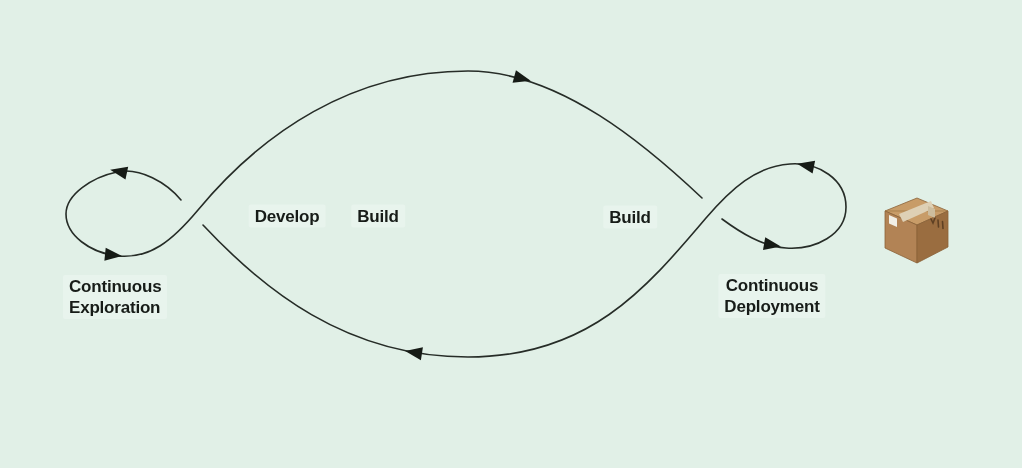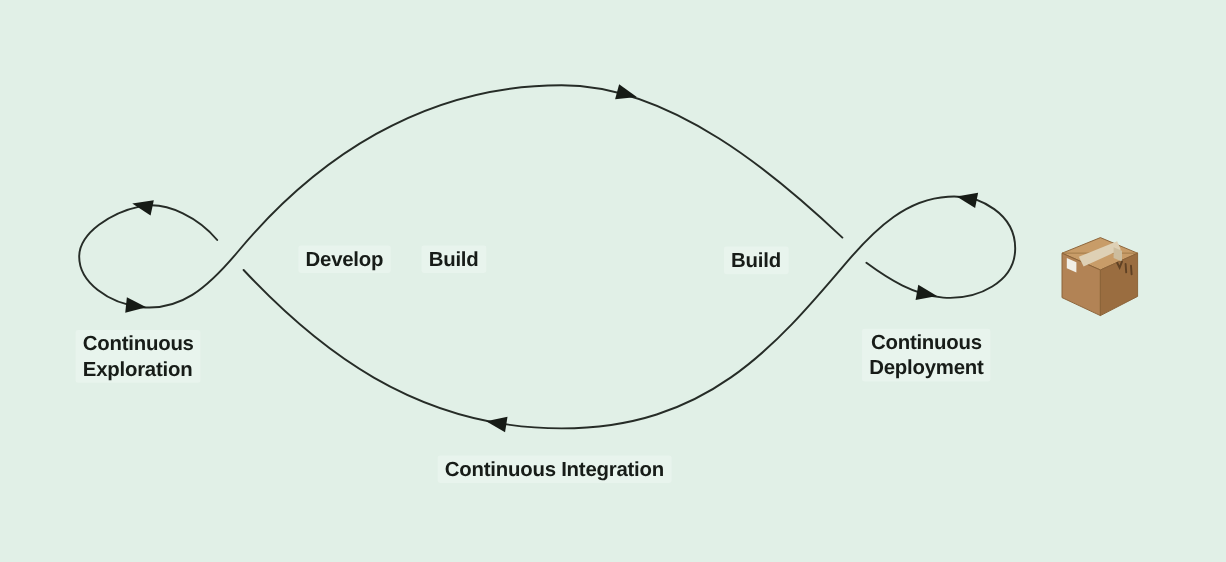--- a/index.html
+++ b/index.html
@@ -65,17 +65,16 @@
       <path d="M 931 219 L 933 223 L 935 218 M 938 220 L 938.5 227 M 942.5 221.5 L 943 228.5" fill="none" stroke-width="1.6" stroke-linecap="round" stroke="#5f4124"></path>
     </g>
   </svg>
 
   <div class="label" style="left:287px; top:216px;">Develop</div>
   <div class="label" style="left:378px; top:216px;">Build</div>
   <div class="label" style="left:630px; top:217px;">Build</div>
 
   <div class="label left-align" style="left:63px; top:275px;">Continuous
 Exploration</div>
-  <div class="label" style="left:462px; top:391px;">Continuous Integration</div>
   <div class="label" style="left:772px; top:296px;">Continuous
 Deployment</div>
 
 </div>
 
 </body></html>

